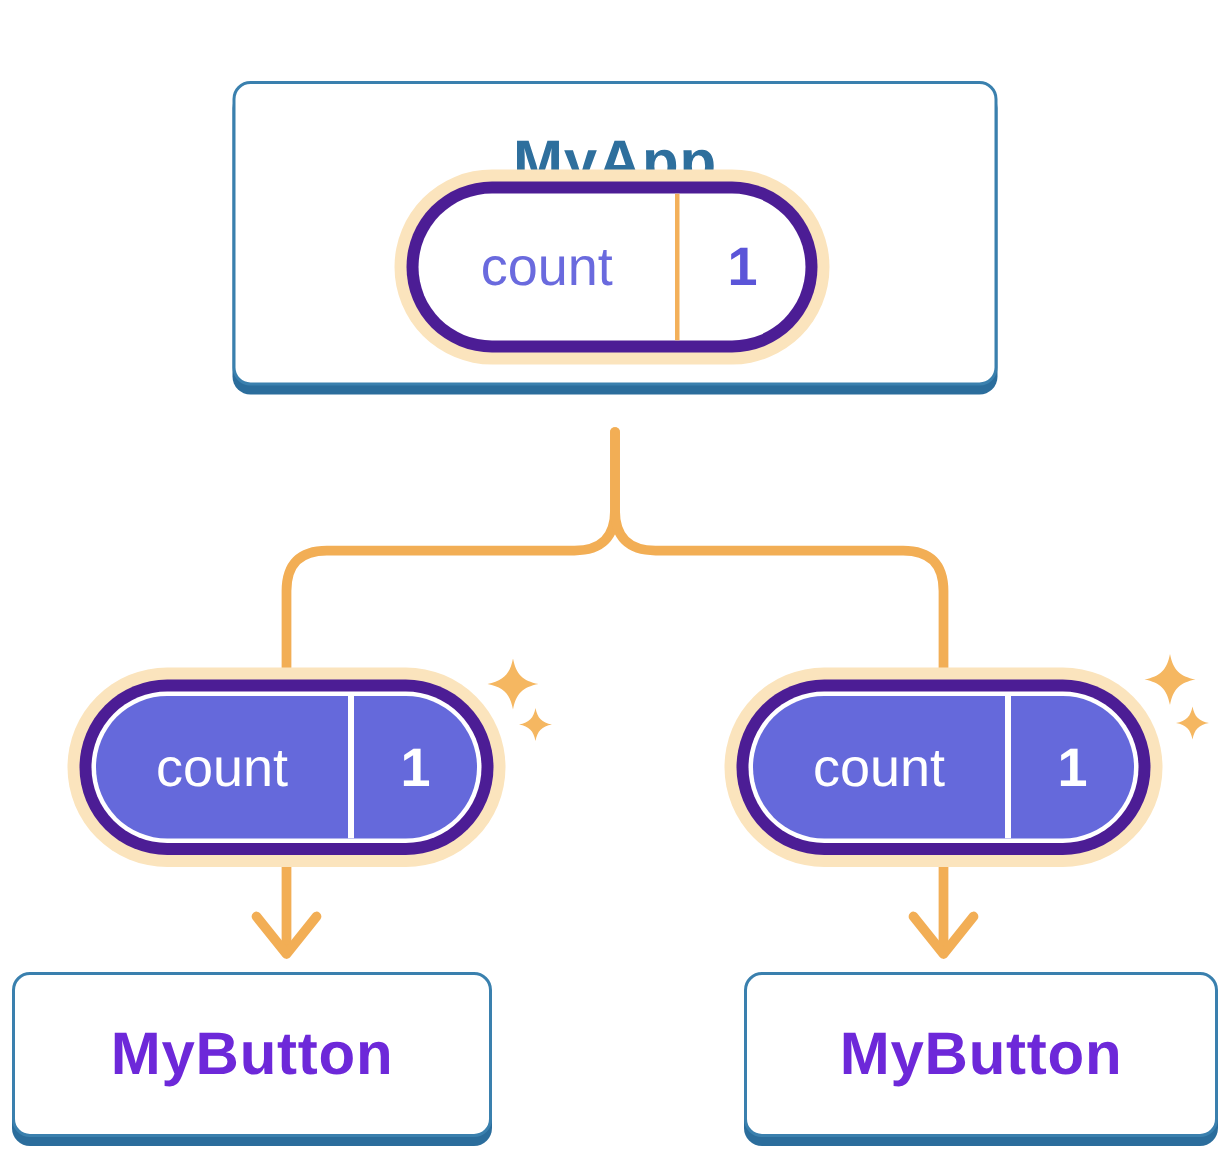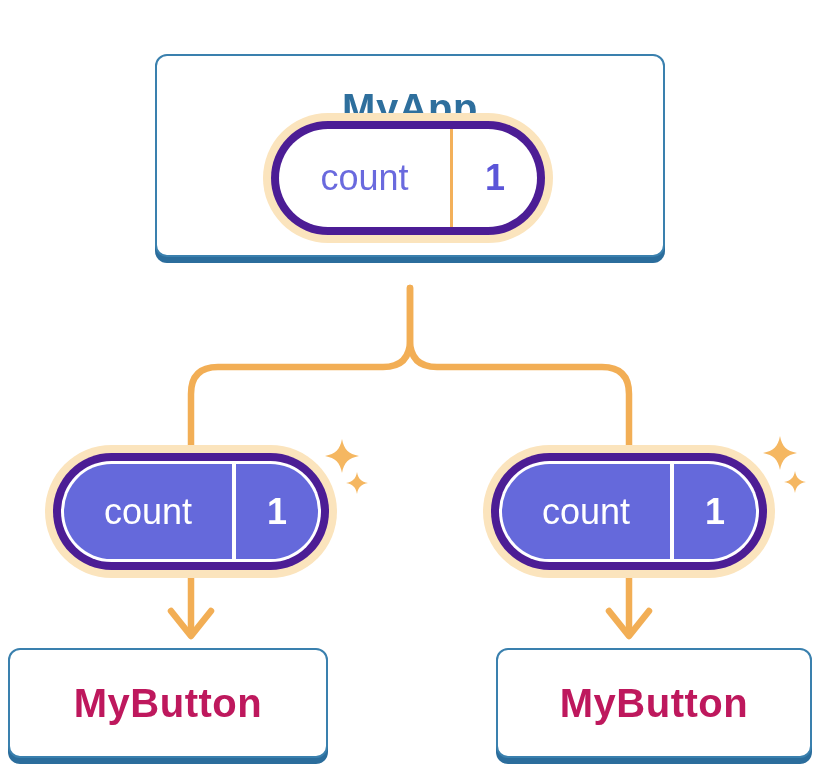--- a/index.html
+++ b/index.html
@@ -21,21 +21,21 @@
   .cbox.right { left:496px; top:648px; width:316px; height:110px; }
 
   .root-title {
     position:absolute; left:0; top:30px; width:100%;
     text-align:center; color:#2e6f9d; font-size:40px; font-weight:600;
     letter-spacing:0.5px;
   }
   .child-label {
     display:flex; width:100%; height:100%;
     align-items:center; justify-content:center;
-    color:#be185d; font-size:40px; font-weight:600; letter-spacing:0.5px;
+    color:#6d28d9; font-size:40px; font-weight:600; letter-spacing:0.5px;
   }
 
   
   .pill { position:absolute; box-sizing:border-box; border-radius:999px;
           background:#fbe4bd; padding:8px; }
   .pill.top   { left:263px; top:113px; width:290px; height:130px; }
   .pill.child-l { left:45px;  top:445px; width:292px; height:133px; }
   .pill.child-r { left:483px; top:445px; width:292px; height:133px; }
 
   .pill-ring { box-sizing:border-box; width:100%; height:100%;

